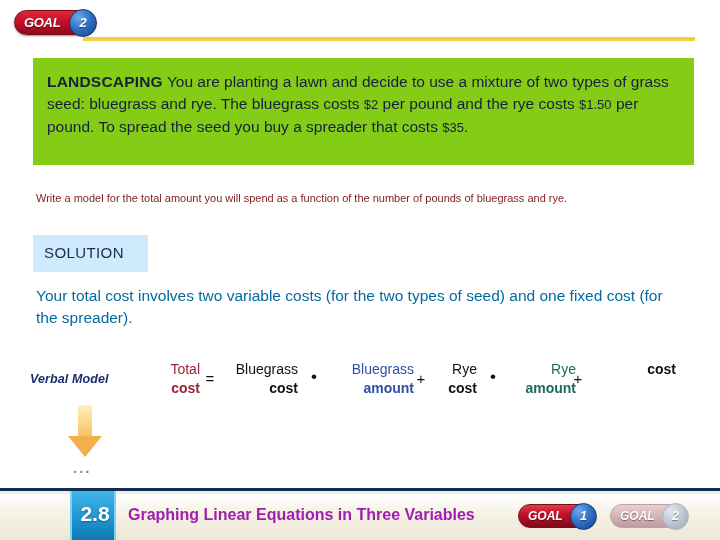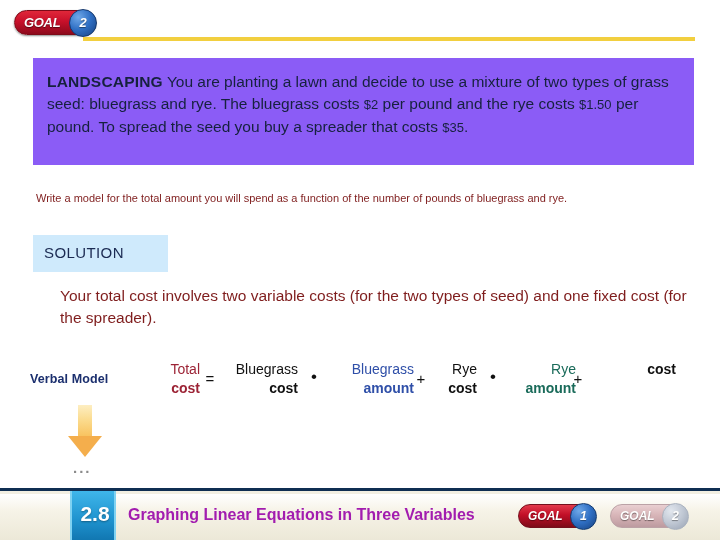--- a/index.html
+++ b/index.html
@@ -74,21 +74,21 @@
     left: 83px; top: 37px;
     width: 612px; height: 4px;
     background: #f2cf3f;
   }
 
   
   #problem-box {
     position: absolute;
     left: 33px; top: 58px;
     width: 661px; height: 107px;
-    background: #8b5cf6;
+    background: #84cc16;
     box-sizing: border-box;
   }
   #problem-text {
     position: absolute;
     left: 14px; top: 13px;
     width: 634px;
     font-size: 15.5px;
     line-height: 22px;
     color: #16213e;
   }
@@ -107,57 +107,57 @@
     width: 652px;
     font-size: 11px;
     line-height: 22px;
     color: #7f1d1d;
   }
 
   
   #solution-box {
     position: absolute;
     left: 33px; top: 235px;
-    width: 135px; height: 37px;
+    width: 115px; height: 37px;
     background: #cfeafc;
     text-align: right;
   }
   #solution-label {
     position: absolute;
     left: 11px; top: 9px;
     font-size: 15px;
     color: #1b2a52;
     letter-spacing: 0.4px;
   }
 
   
   #explain-text {
     position: absolute;
     left: 36px; top: 285px;
     width: 652px;
     font-size: 15.5px;
     line-height: 22px;
-    color: #7f1d1d;
-    margin-left: 24px;
+    color: #0369a1;
   }
 
   
   #verbal-row {
     position: absolute;
     left: 26px; top: 358px;
     width: 680px; height: 48px;
   }
   #verbal-model-label {
     position: absolute;
     left: 4px; top: 14px;
     font-size: 12.5px;
     font-weight: bold;
     color: #1b2f6e;
     letter-spacing: 0.1px;
     white-space: nowrap;
+    font-style: italic;
   }
   .vm-term {
     position: absolute;
     top: 2px;
     text-align: right;
     font-size: 14px;
     line-height: 19px;
     white-space: nowrap;
   }
   .vm-term .l1 { display: block; }

